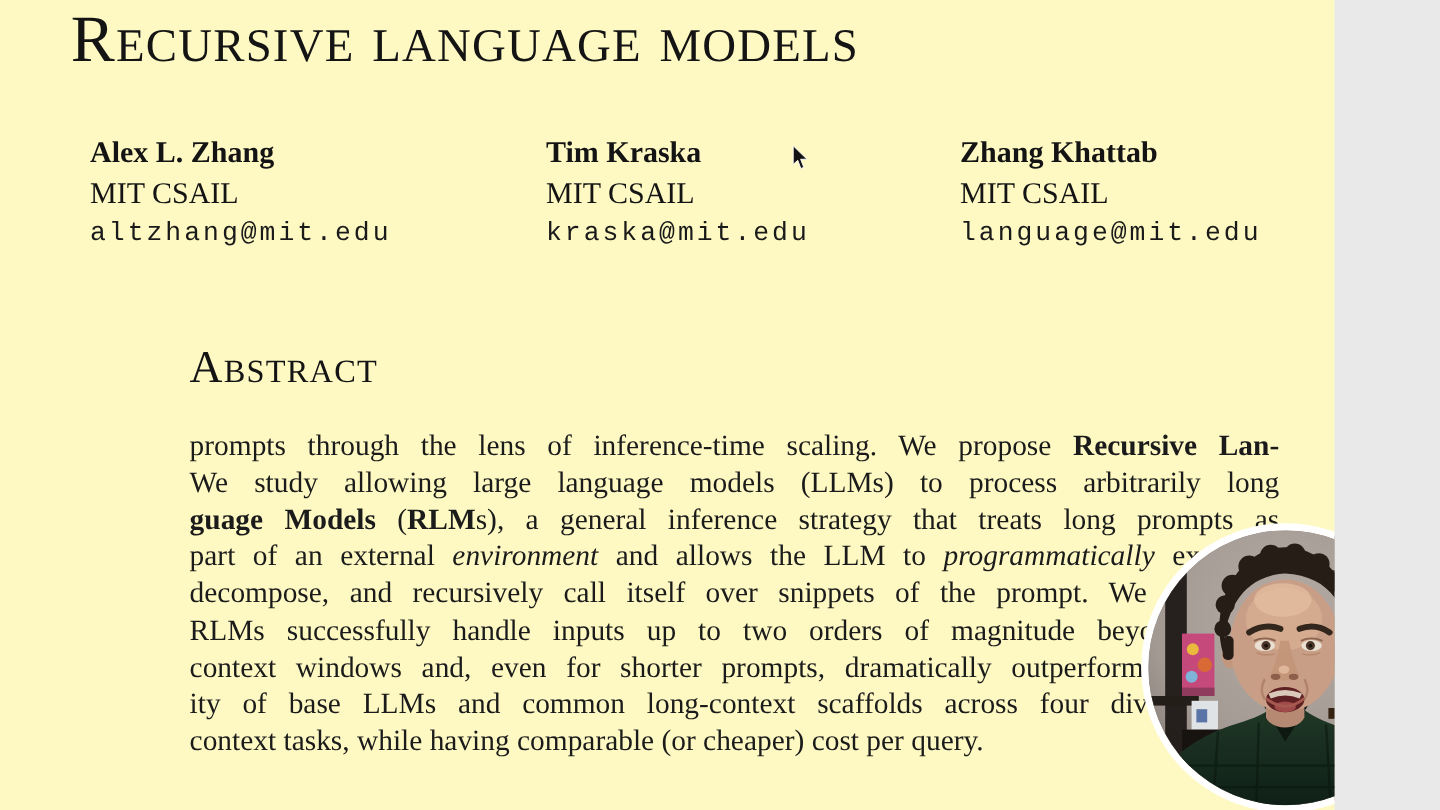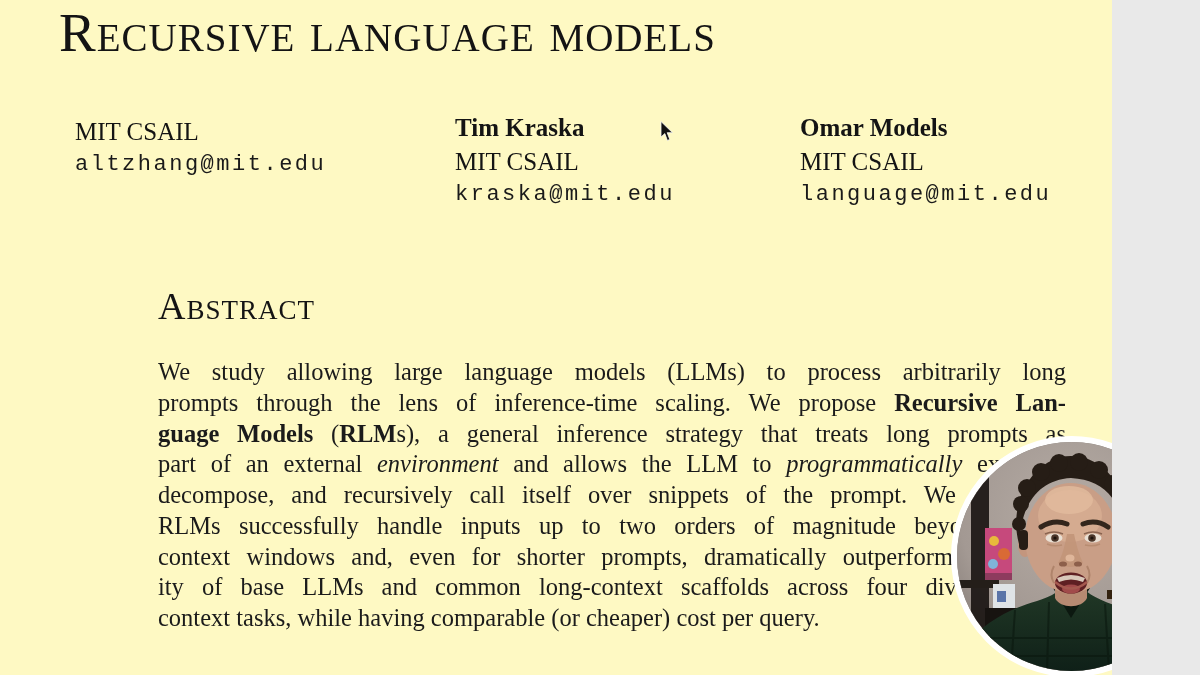--- a/index.html
+++ b/index.html
@@ -49,40 +49,41 @@
 </style>
 </head>
 <body>
 
 <div class="stage">
 
   <h1 class="paper-title">Recursive Language Models</h1>
 
   <div class="authors">
     <div class="author-col c0">
+      <div class="author-name">Alex L. Zhang</div>
       <div class="author-affil">MIT CSAIL</div>
       <div class="author-email">altzhang@mit.edu</div>
     </div>
     <div class="author-col c1">
       <div class="author-name">Tim Kraska</div>
       <div class="author-affil">MIT CSAIL</div>
       <div class="author-email">kraska@mit.edu</div>
     </div>
     <div class="author-col c2">
-      <div class="author-name">Omar Models</div>
+      <div class="author-name">Zhang Khattab</div>
       <div class="author-affil">MIT CSAIL</div>
       <div class="author-email">language@mit.edu</div>
     </div>
   </div>
 
   <h2 class="abs-heading">Abstract</h2>
 
   <div class="abs-body" id="absBody">
+      <div class="abs-line"><span>prompts through the lens of inference-time scaling. We propose </span><span class="b">Recursive Lan-</span></div>
       <div class="abs-line"><span>We study allowing large language models (LLMs) to process arbitrarily long</span></div>
-      <div class="abs-line"><span>prompts through the lens of inference-time scaling. We propose </span><span class="b">Recursive Lan-</span></div>
       <div class="abs-line"><span class="b">guage Models</span><span> (</span><span class="b">RLM</span><span>s), a general inference strategy that treats long prompts as</span></div>
       <div class="abs-line"><span>part of an external </span><span class="i">environment</span><span> and allows the LLM to </span><span class="i">programmatically</span><span> examine,</span></div>
       <div class="abs-line"><span>decompose, and recursively call itself over snippets of the prompt. We find that</span></div>
       <div class="abs-line"><span>RLMs successfully handle inputs up to two orders of magnitude beyond model</span></div>
       <div class="abs-line"><span>context windows and, even for shorter prompts, dramatically outperform the qual-</span></div>
       <div class="abs-line"><span>ity of base LLMs and common long-context scaffolds across four diverse long-</span></div>
       <div class="abs-line"><span>context tasks, while having comparable (or cheaper) cost per query.</span></div>
     </div>
 
   <svg class="cursor" id="cursorEl" viewBox="0 0 13 21" style="left: 660px; top: 121px;">

